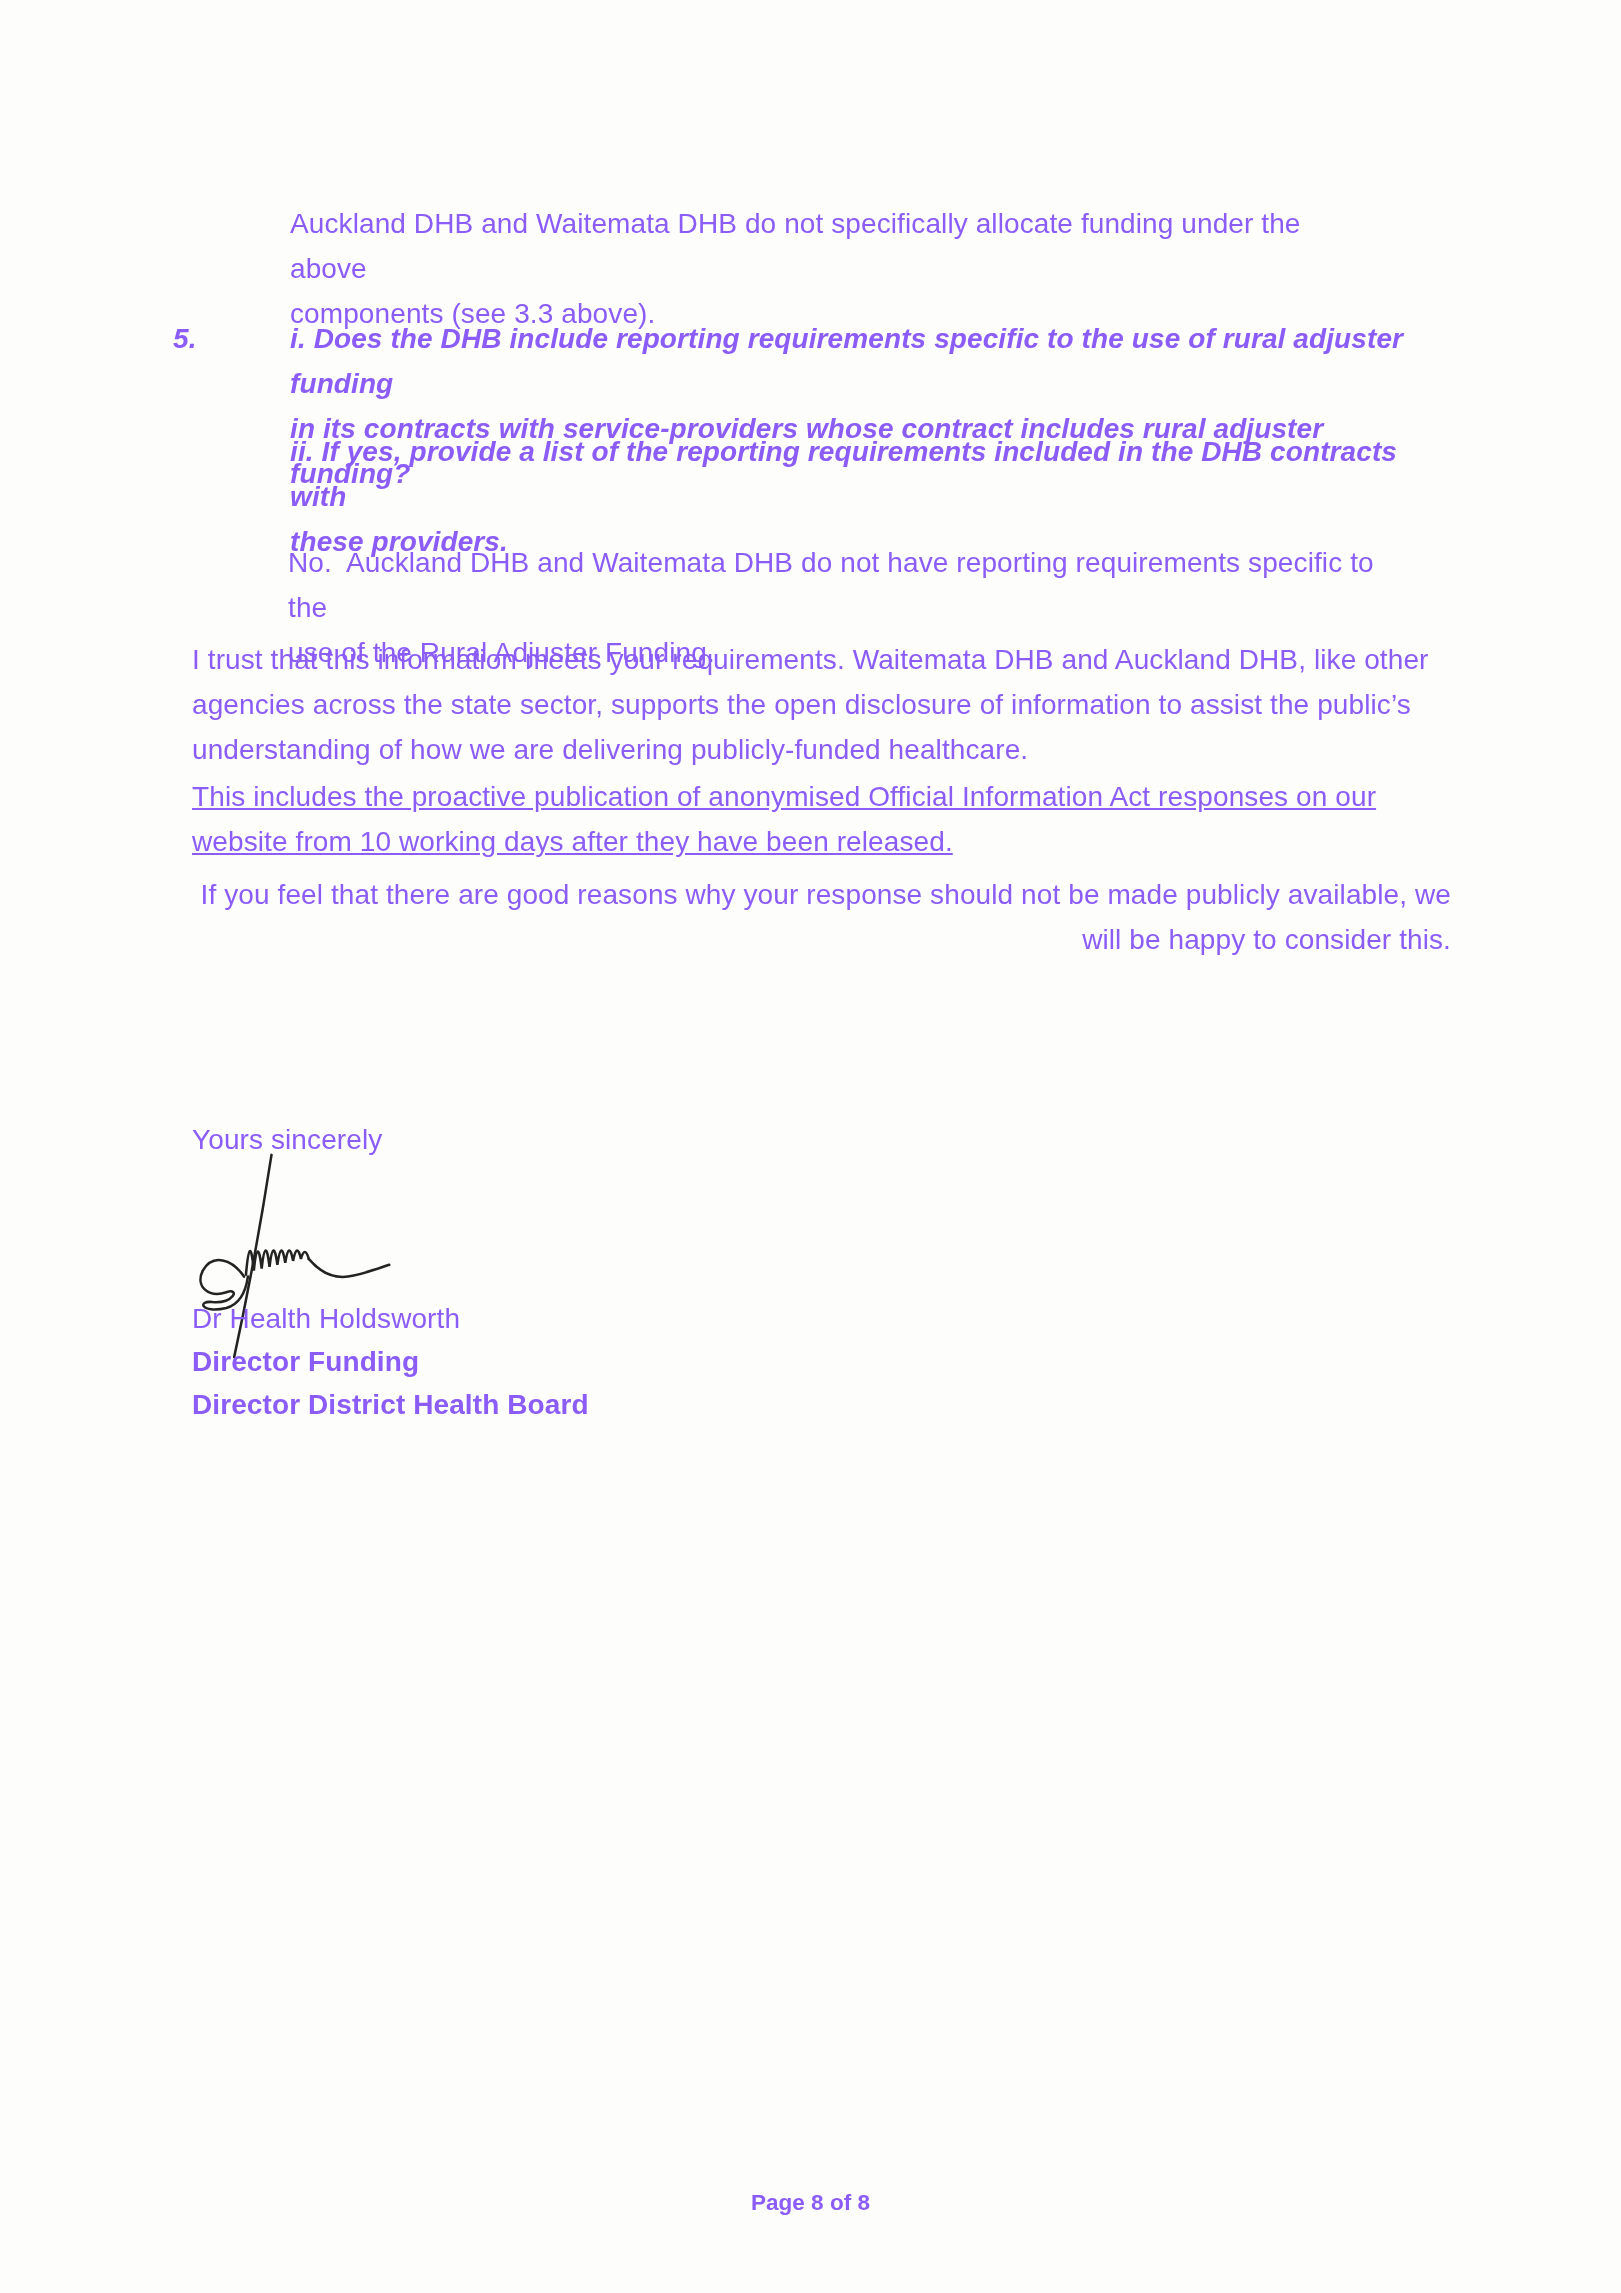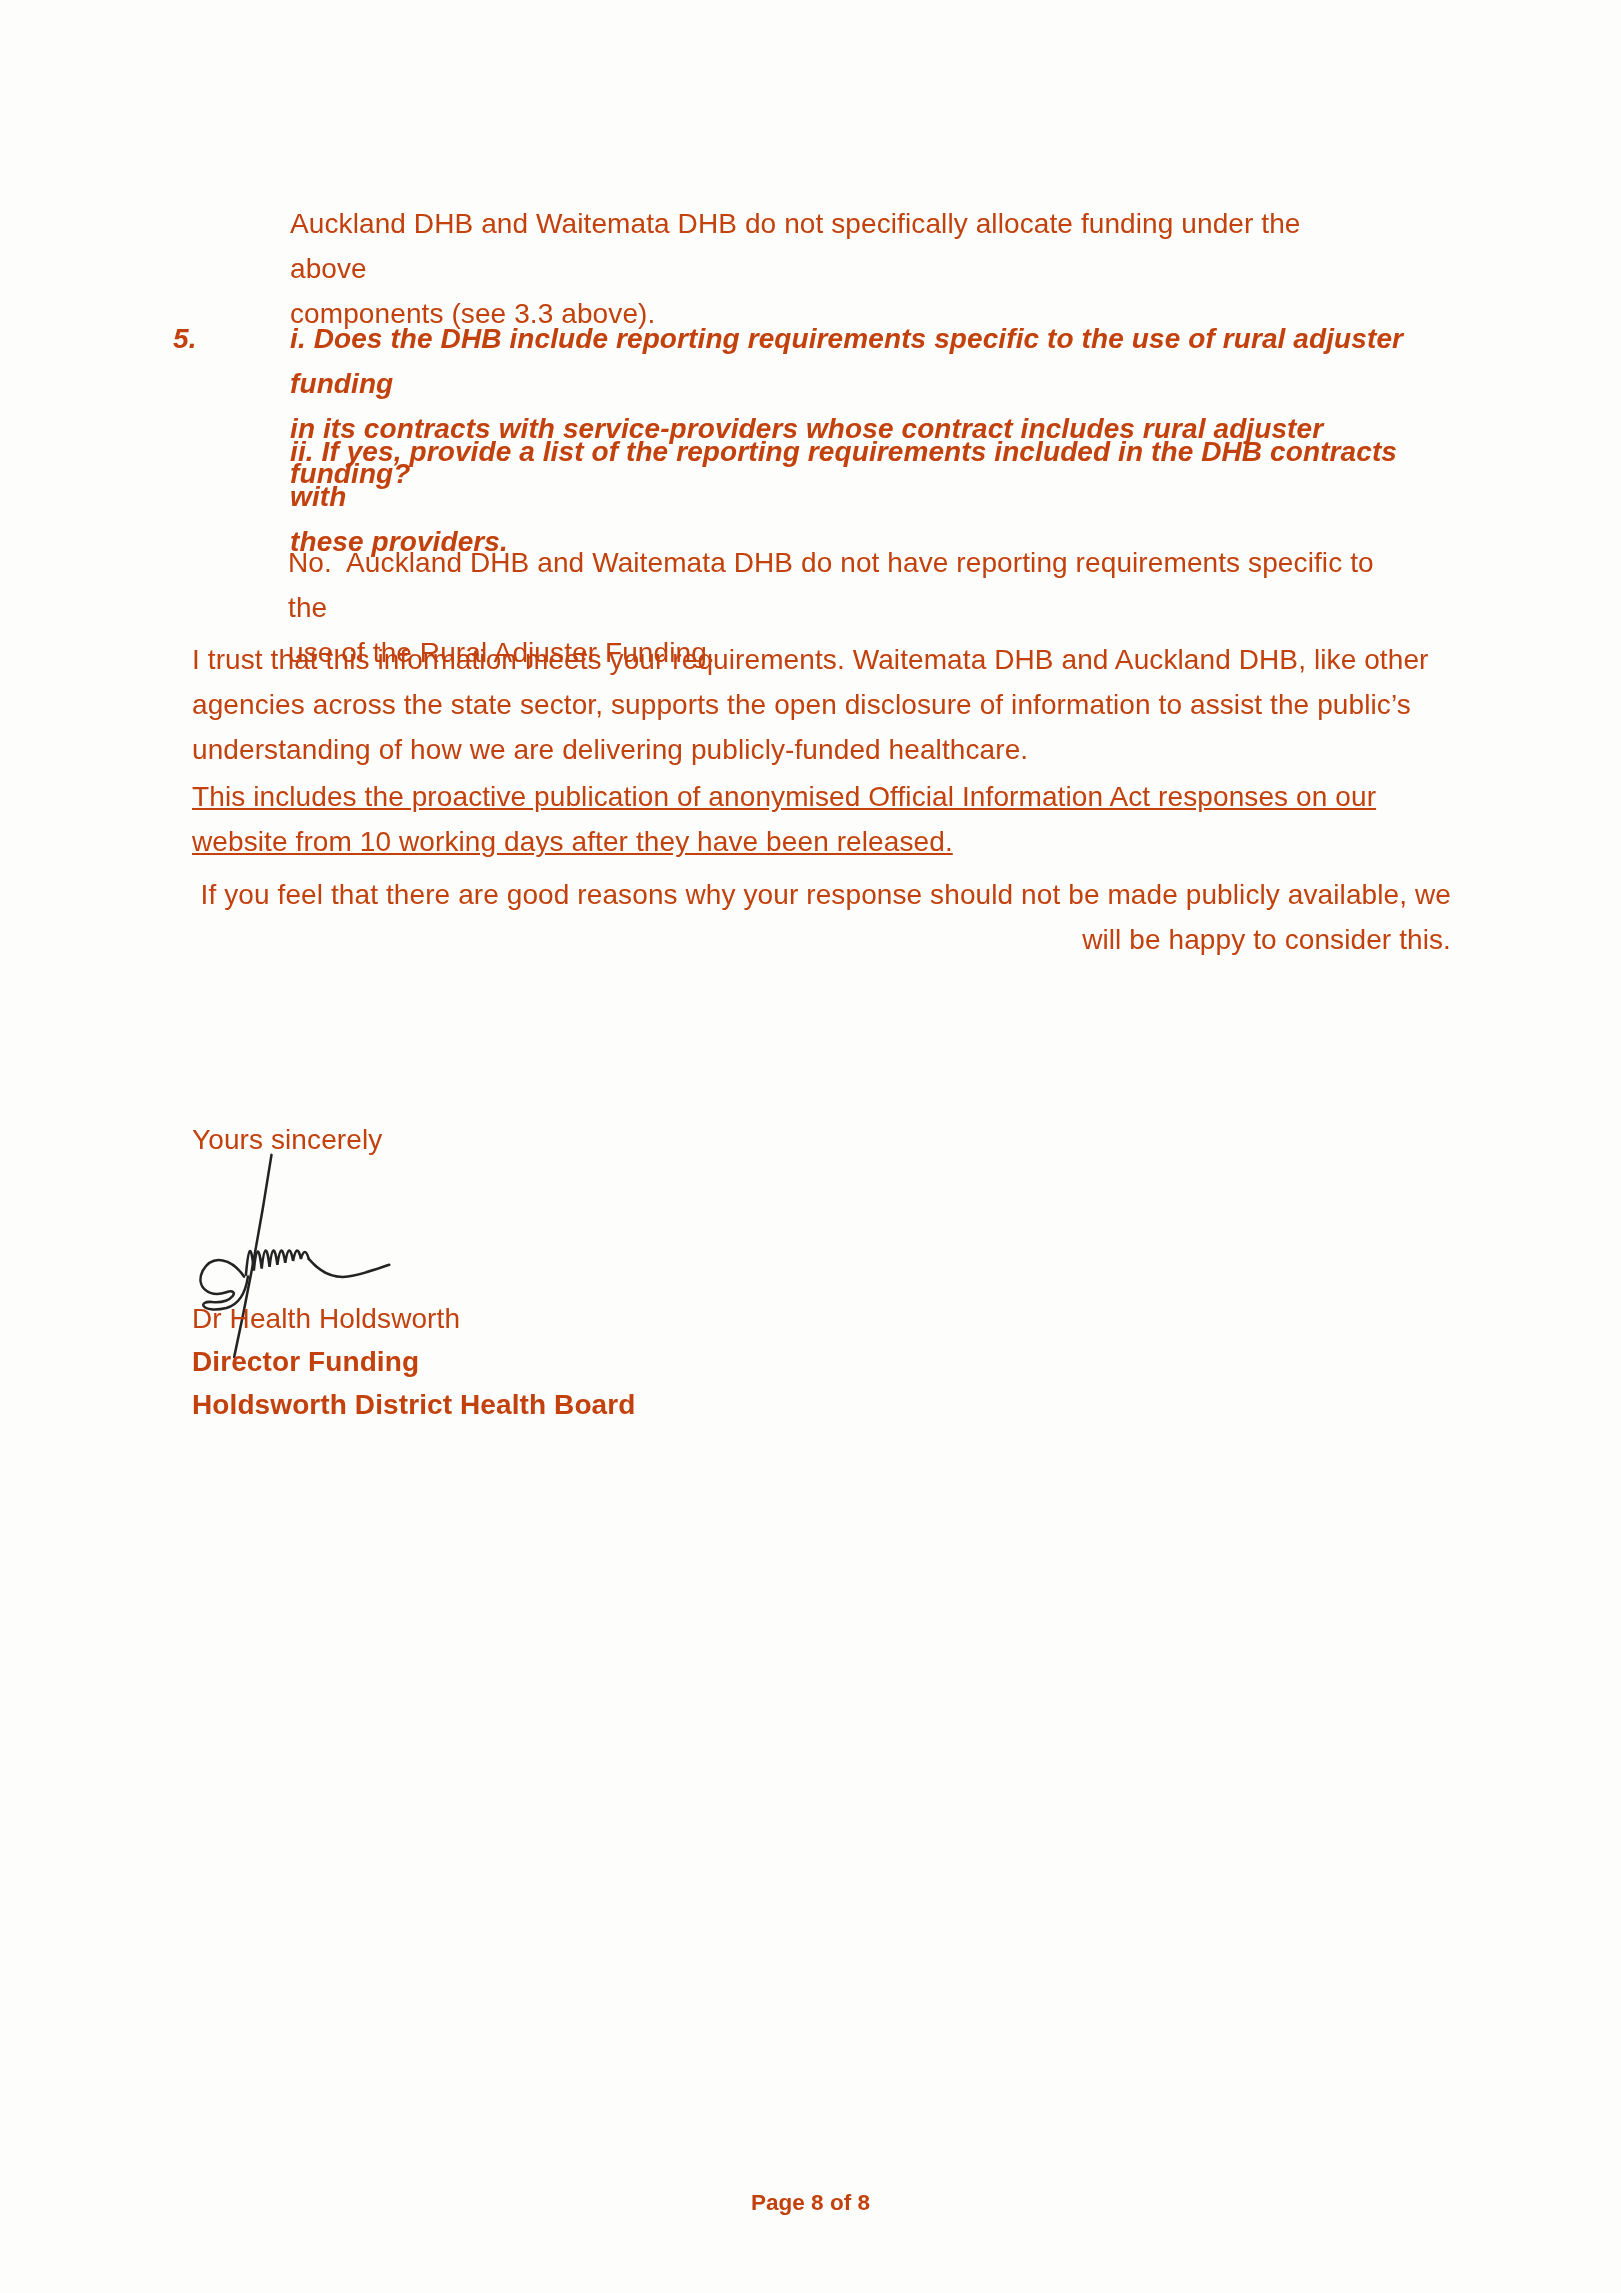--- a/index.html
+++ b/index.html
@@ -9,21 +9,21 @@
     background: #e8e8e8;
   }
   .page {
     position: relative;
     width: 1621px;
     height: 2294px;
     margin: 0 auto;
     background: #fdfdfc;
     overflow: hidden;
     font-family: "Liberation Sans", sans-serif;
-    color: #c2410c;
+    color: #8b5cf6;
   }
   .txt {
     position: absolute;
     font-size: 28px;
     line-height: 45px;
     white-space: pre-line;
     letter-spacing: 0.1px;
   }
   .bi {
     font-weight: bold;
@@ -96,18 +96,18 @@
       <path d="M 58 128 Q 62 82 66 124 Q 70 86 74 122 Q 78 86 82 120 Q 86 88 90 118 Q 94 90 98 116 Q 102 92 106 114 Q 110 94 114 112 Q 118 98 122 112"></path>
 
       <path d="M 122 112 C 132 124, 146 132, 162 130 C 176 128, 192 122, 204 118"></path>
     </svg>
   </div>
 
   <div class="txt" style="left:192px; top:1296px;">Dr Health Holdsworth</div>
 
   <div class="txt b" style="left:192px; top:1339px;">Director Funding</div>
 
-  <div class="txt b" style="left:192px; top:1382px;">Holdsworth District Health Board</div>
+  <div class="txt b" style="left:192px; top:1382px;">Director District Health Board</div>
 
   <div class="footer" style="top:2189px;">Page 8 of 8</div>
 
 </div>
 
 
 </body></html>

